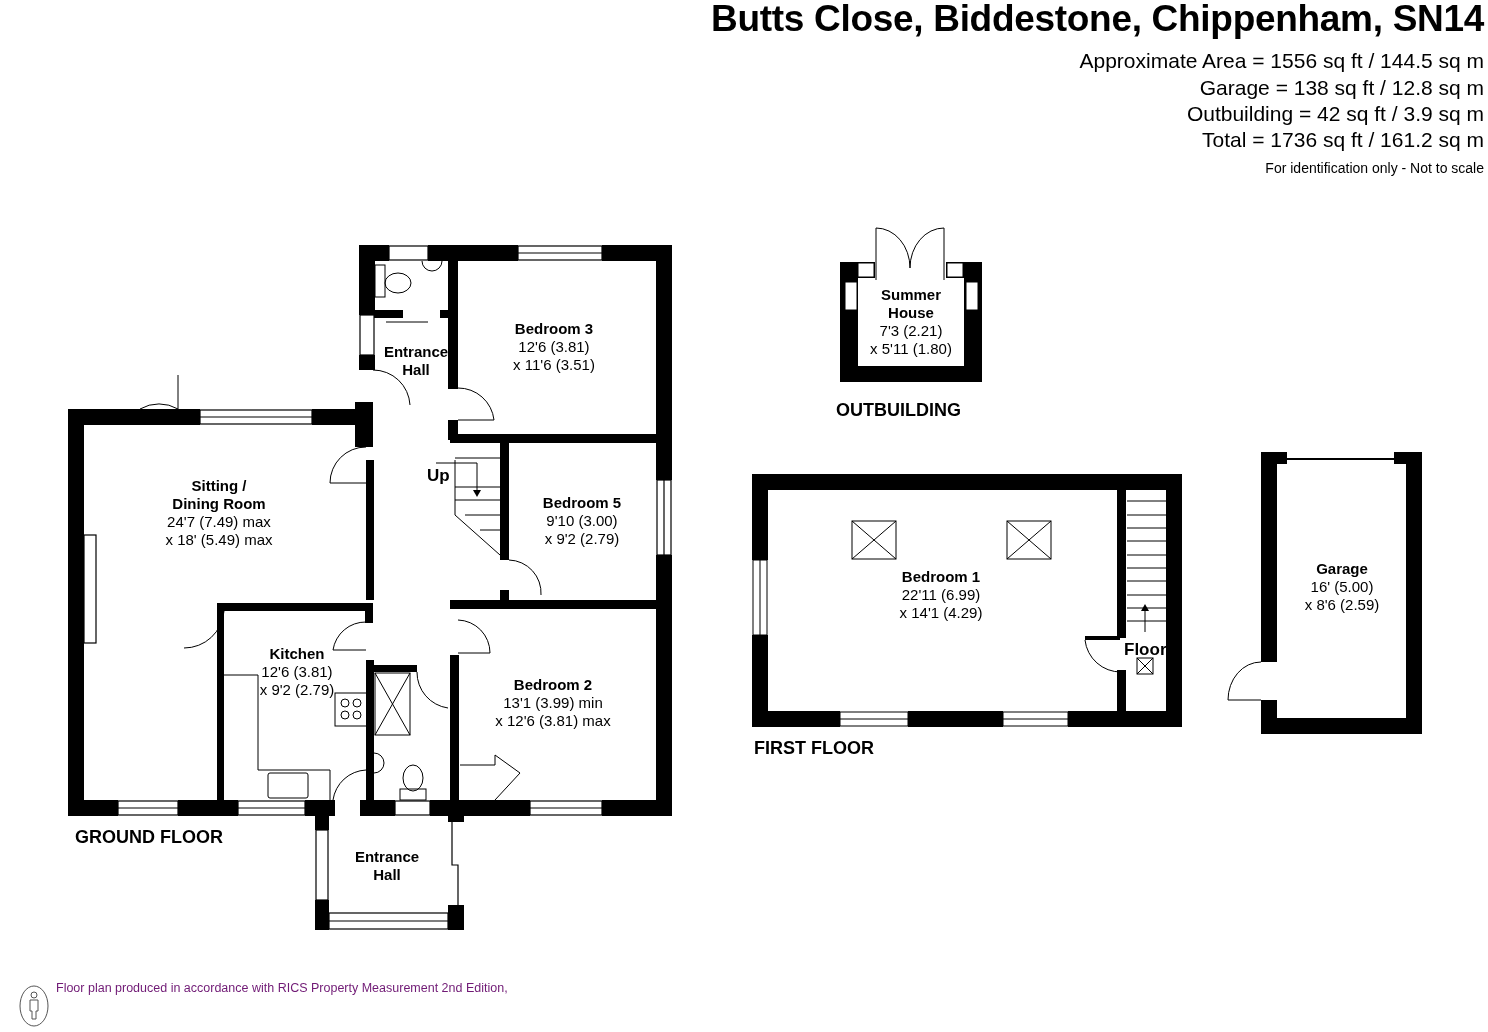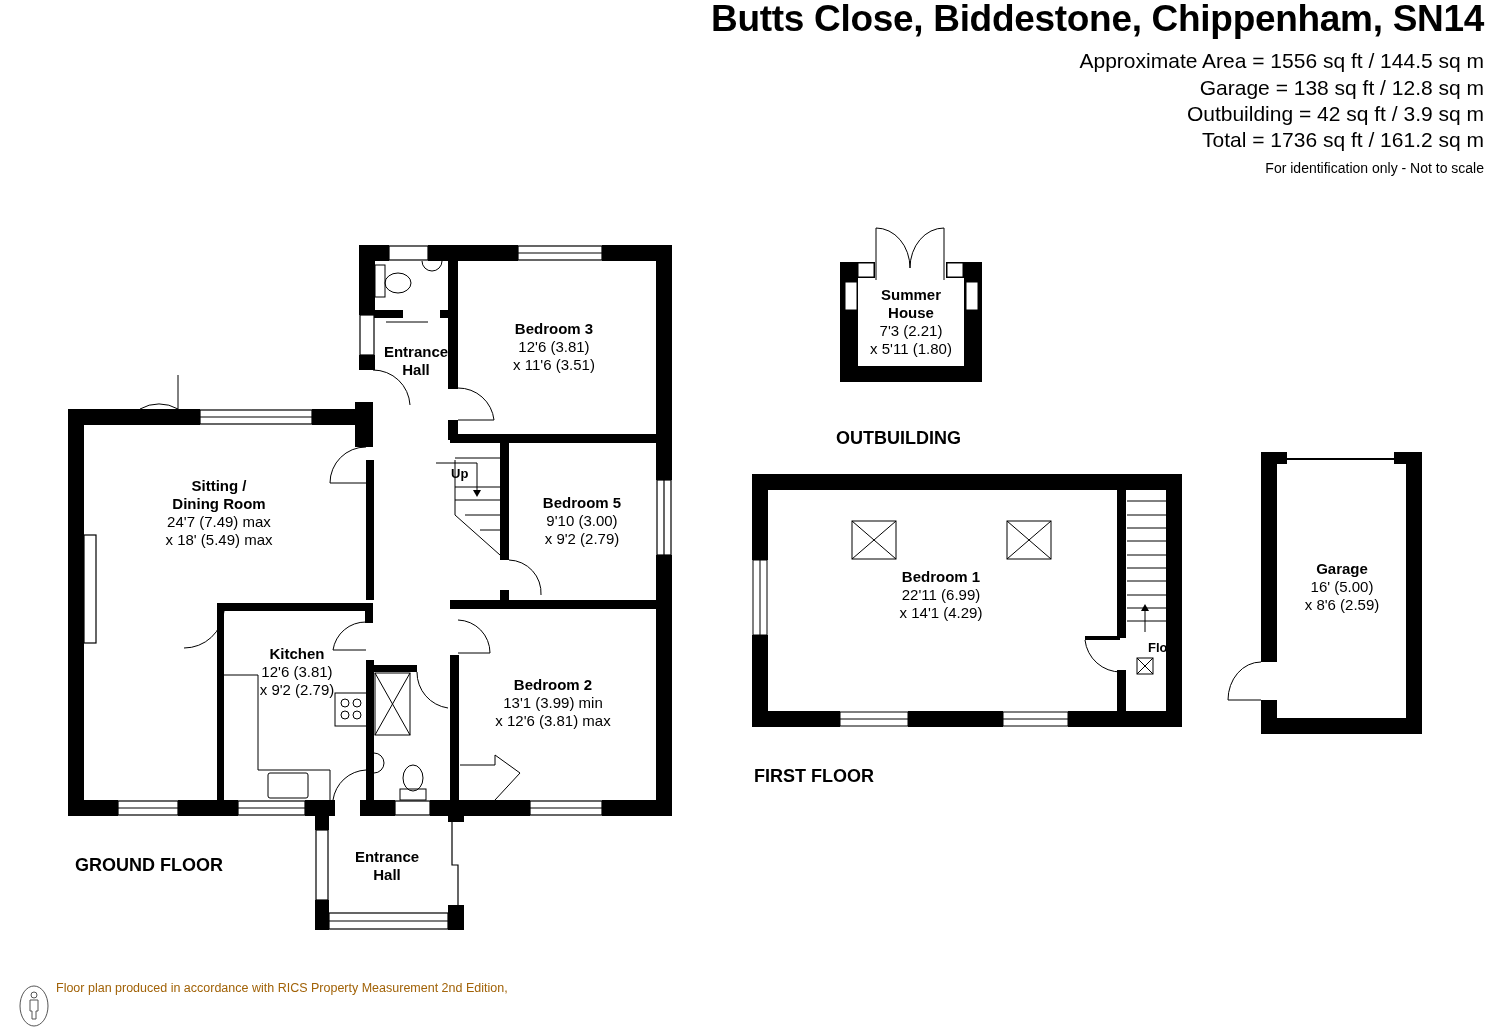--- a/index.html
+++ b/index.html
@@ -1,27 +1,27 @@
 <!DOCTYPE html>
 <html><head>
 <meta charset="utf-8">
 <style>
   html, body { margin:0; padding:0; background:#ffffff; }
   body { width:1488px; height:1032px; position:relative; overflow:hidden; font-family:"Liberation Sans", sans-serif; color:#000; }
   .abs { position:absolute; }
   .title { right:4px; top:-2px; font-size:37px; font-weight:bold; letter-spacing:-0.3px; white-space:nowrap; }
   .area-line { right:4px; font-size:21px; white-space:nowrap; }
   .note { right:4px; top:160px; font-size:14px; white-space:nowrap; }
-  .floor-label { font-size:18px; font-weight:bold; white-space:nowrap;margin-top:28px; }
+  .floor-label { font-size:18px; font-weight:bold; white-space:nowrap; }
   .room { position:absolute; text-align:center; font-size:15px; line-height:18px; white-space:nowrap; transform:translateX(-50%); }
   .room .name { font-weight:bold; }
-  .footer { left:56px; top:980px; font-size:12.5px; line-height:16px; color:#a16207; }
+  .footer { left:56px; top:980px; font-size:12.5px; line-height:16px; color:#701a75; }
   .footer-icon { left:18px; top:984px; }
   svg.plan { position:absolute; left:0; top:0; }
-  .stair-label { font-size:13px; font-weight:bold;margin-left:24px; }
+  .stair-label { font-size:17px; font-weight:bold; }
 </style>
 </head>
 <body>
 
 <div class="abs title">Butts Close, Biddestone, Chippenham, SN14</div>
 <div class="abs area-line" style="top:49px">Approximate Area = 1556 sq ft / 144.5 sq m</div>
 <div class="abs area-line" style="top:76px">Garage = 138 sq ft / 12.8 sq m</div>
 <div class="abs area-line" style="top:102px">Outbuilding = 42 sq ft / 3.9 sq m</div>
 <div class="abs area-line" style="top:128px">Total = 1736 sq ft / 161.2 sq m</div>
 <div class="abs note">For identification only - Not to scale</div>

